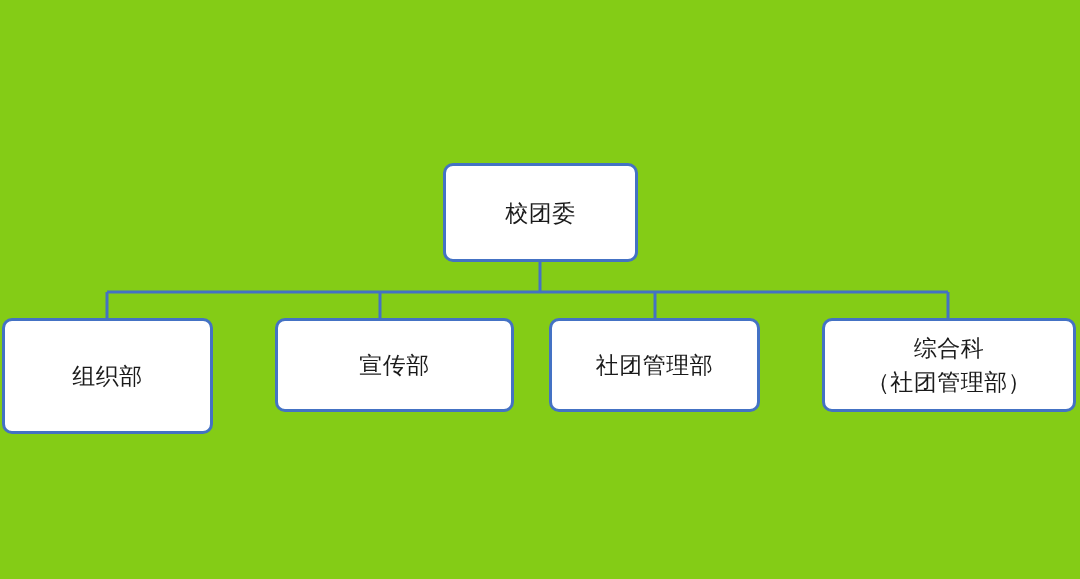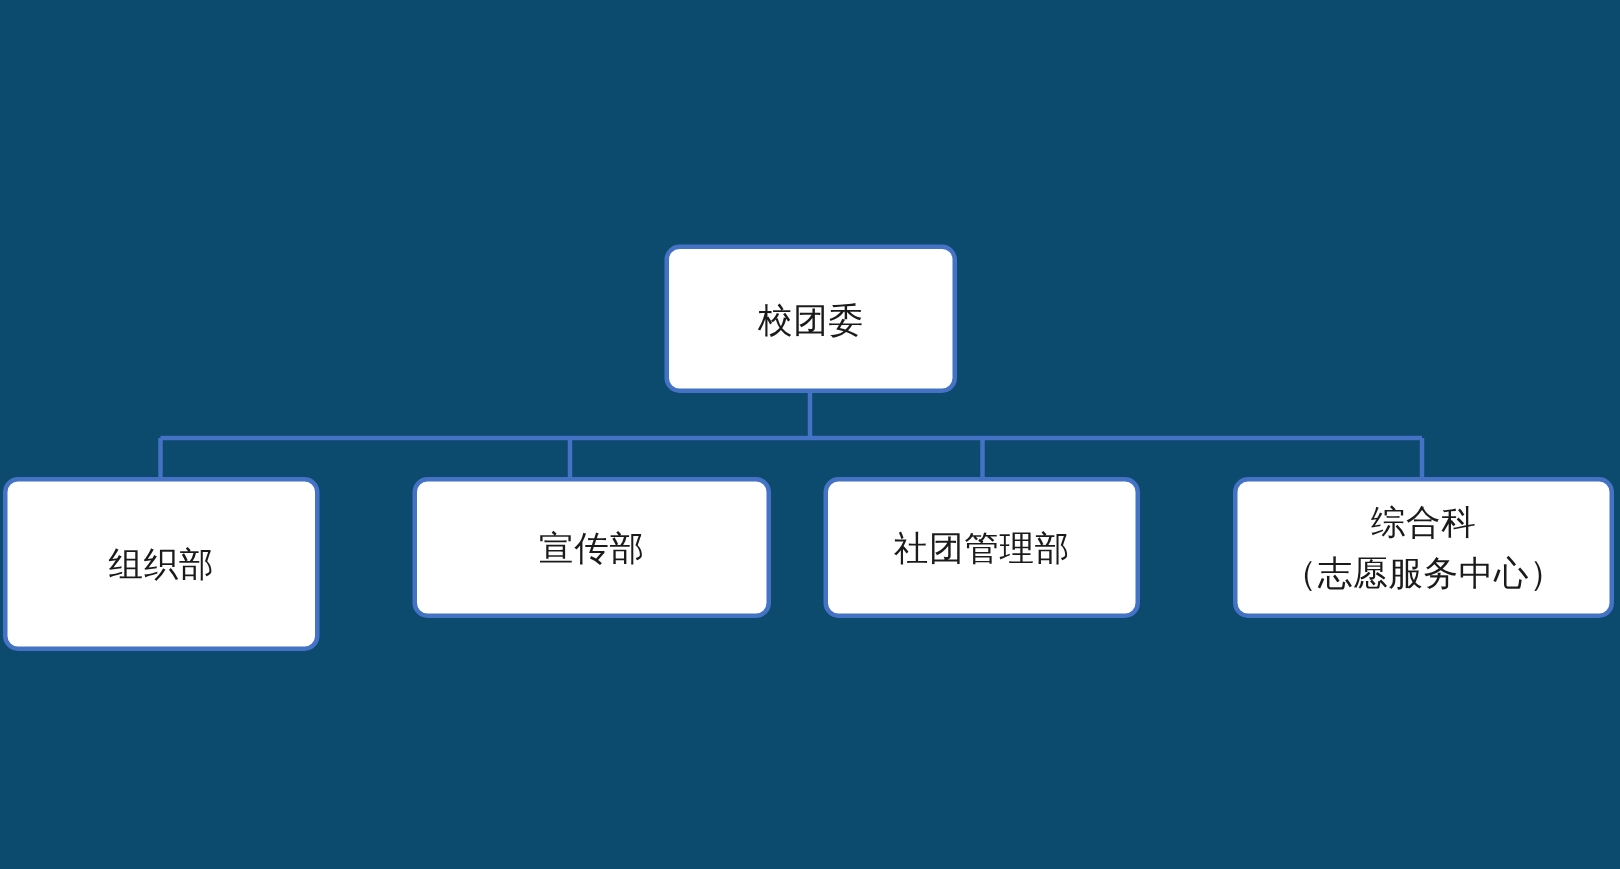--- a/index.html
+++ b/index.html
@@ -4,21 +4,21 @@
 <style>
   html, body {
     margin: 0;
     padding: 0;
     background: #000000;
   }
   #canvas {
     position: relative;
     width: 1080px;
     height: 579px;
-    background: #0c4a6e;
+    background: #84cc16;
     overflow: hidden;
     font-family: "Liberation Sans", "DejaVu Sans", sans-serif;
   }
 
   
   .connectors {
     position: absolute;
     left: 0;
     top: 0;
     width: 1080px;
@@ -80,16 +80,16 @@
   <div class="node node-child-1">
     <span class="node-label">宣传部</span>
   </div>
 
   <div class="node node-child-2">
     <span class="node-label">社团管理部</span>
   </div>
 
   <div class="node node-child-3">
     <span class="node-label">综合科
-（志愿服务中心）</span>
+（社团管理部）</span>
   </div>
 
 </div>
 
 </body></html>

